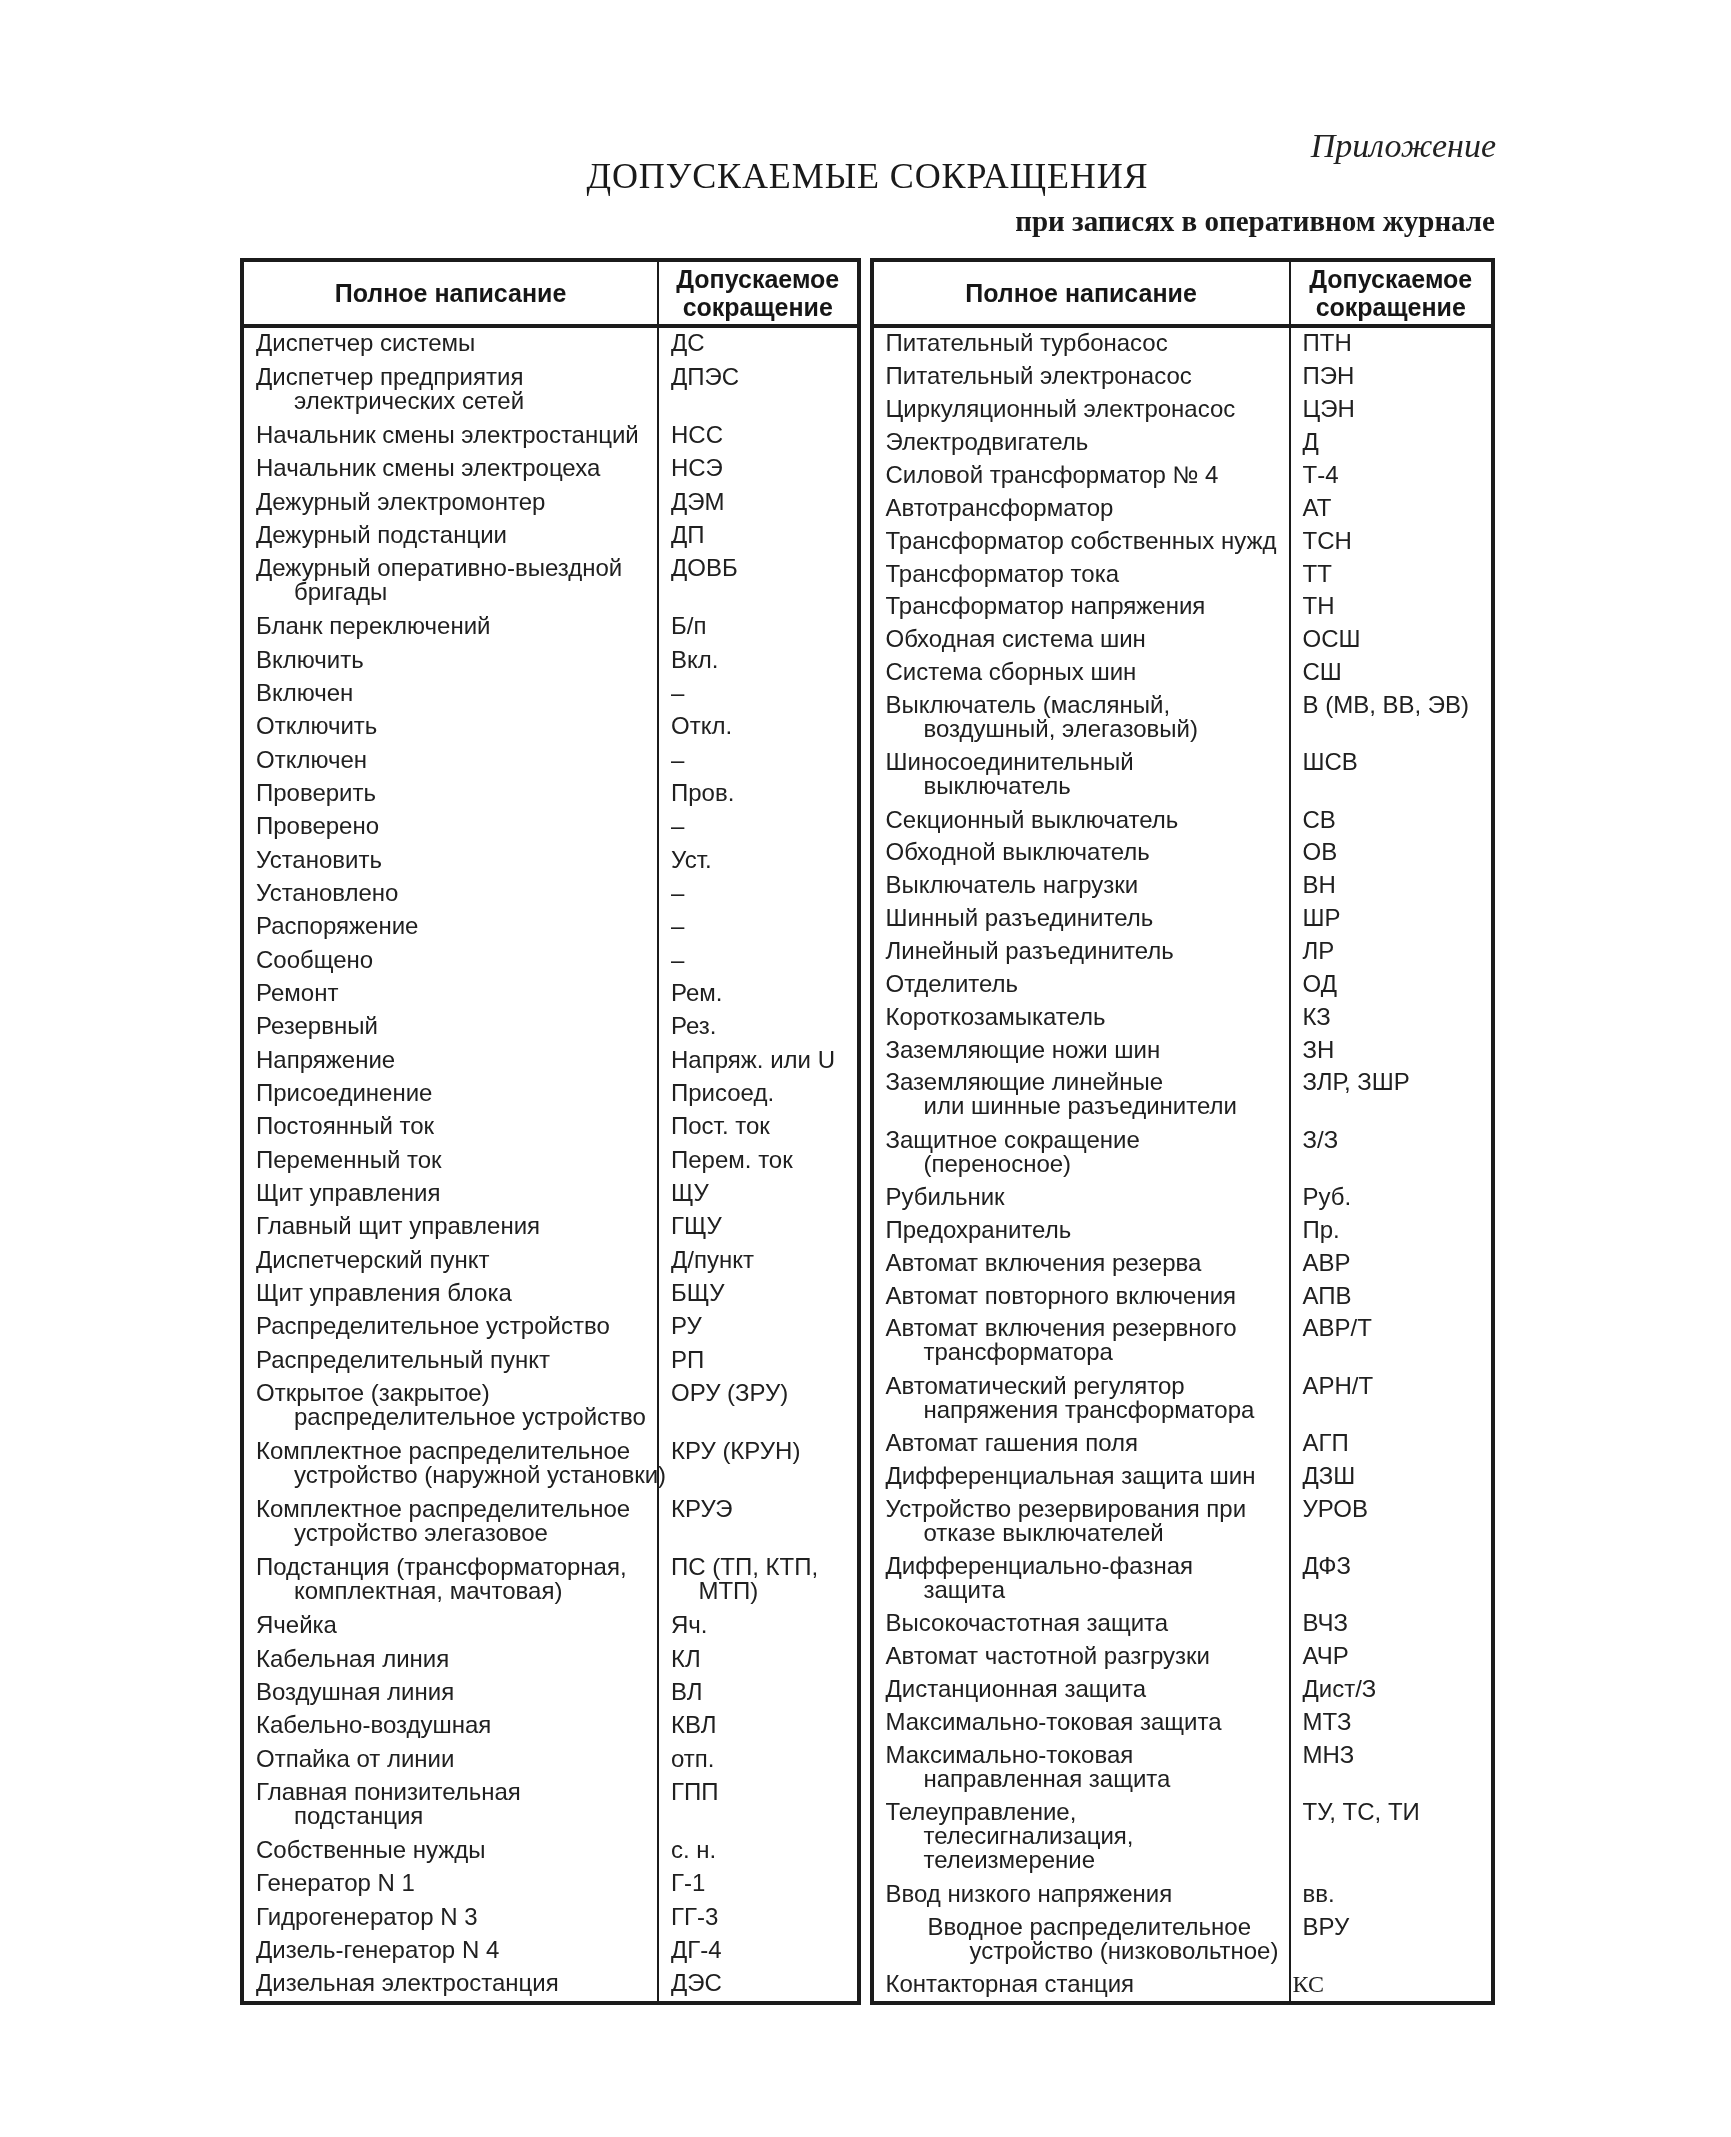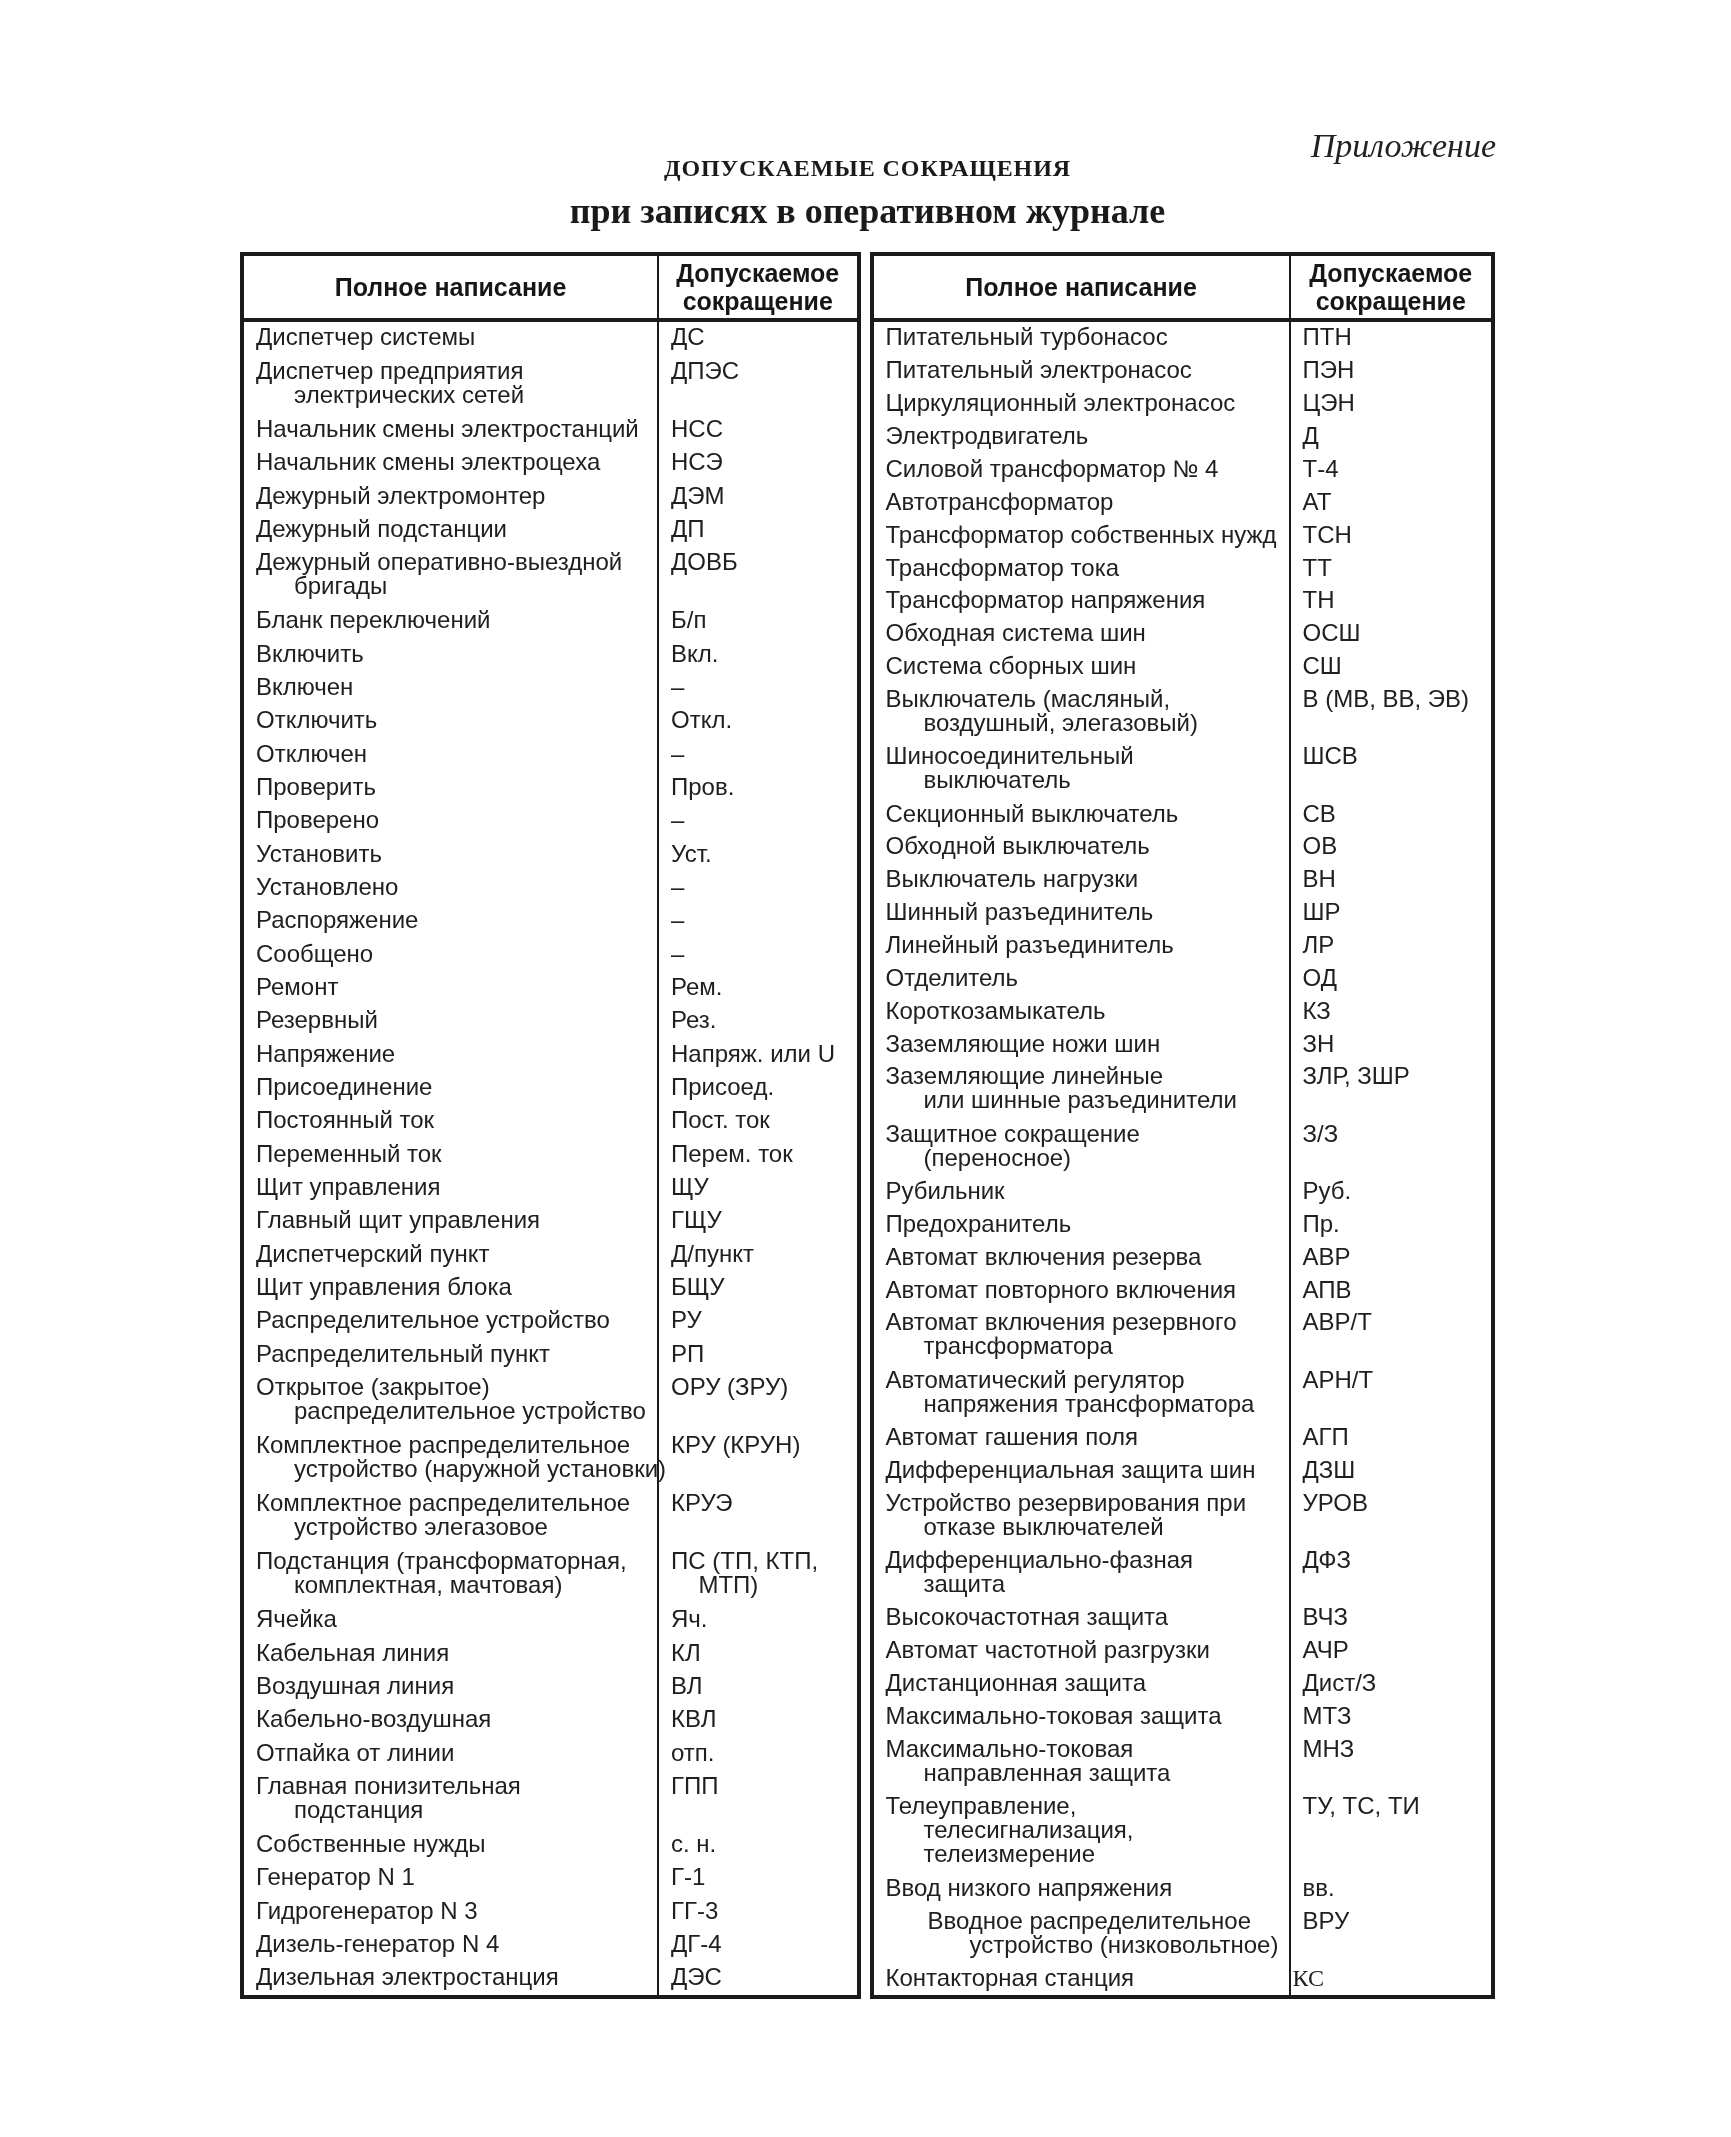--- a/index.html
+++ b/index.html
@@ -9,25 +9,25 @@
     -webkit-font-smoothing:antialiased;
   }
   .annex{
     position:absolute;top:127px;right:236px;
     font-family:"Liberation Serif",serif;font-style:italic;
     font-size:34px;color:#222;
   }
   .content{position:absolute;left:240px;top:155px;width:1255px;}
   .title{
     text-align:center;font-family:"Liberation Serif",serif;
-    font-weight:bold;font-size:24px;letter-spacing:0.9px;color:#1a1a1a;
+    font-weight:normal;font-size:36px;letter-spacing:0.9px;color:#1a1a1a;
   }
   .subtitle{
-    text-align:center;font-family:"Liberation Serif",serif;
-    font-weight:bold;font-size:36px;margin-top:8.2px;color:#1a1a1a;
+    text-align:right;font-family:"Liberation Serif",serif;
+    font-weight:bold;font-size:29px;margin-top:8.2px;color:#1a1a1a;
   }
   .tables{display:flex;gap:9px;margin-top:20px;align-items:stretch;}
   table.half{
     border-collapse:collapse;table-layout:fixed;
     border:4.6px solid #1b1b1b;height:1747px;
   }
   table.tleft{width:621px;}
   table.tright{width:626px;}
   th{
     font-size:25px;font-weight:bold;text-align:center;vertical-align:middle;

